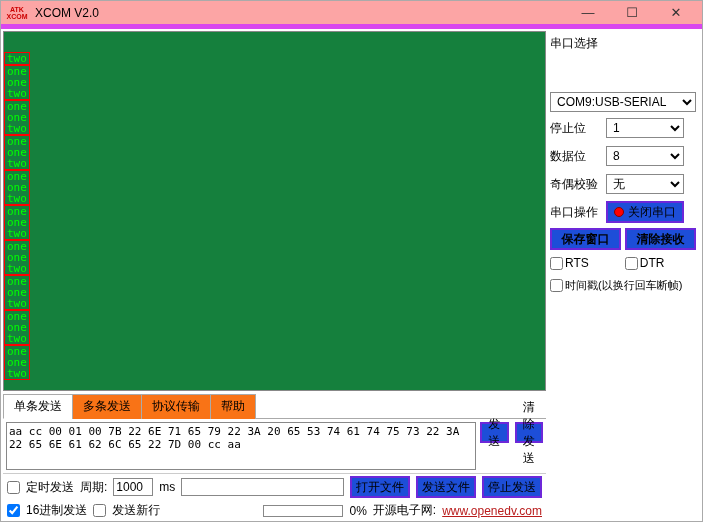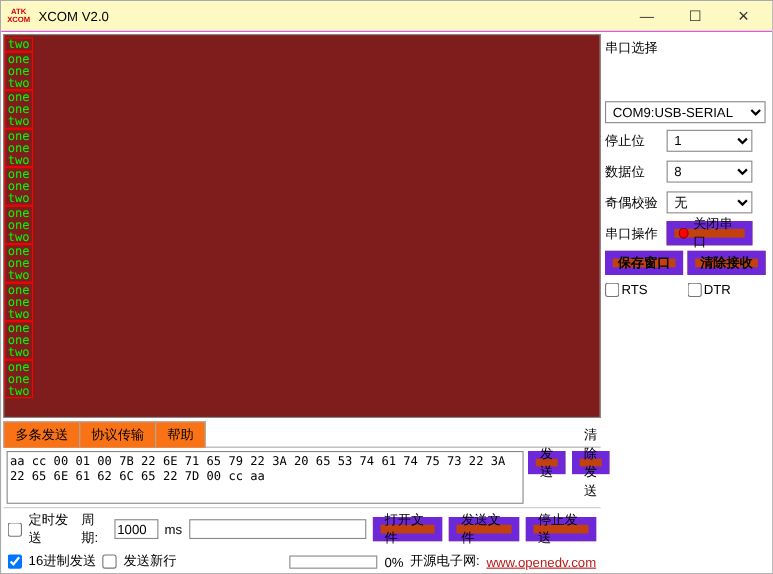--- a/index.html
+++ b/index.html
@@ -1,34 +1,34 @@
 <!DOCTYPE html>
 <html><head>
 <meta charset="utf-8">
 <style>
   * { box-sizing: border-box; margin: 0; padding: 0; }
   body { font-family: "Microsoft YaHei", Arial, sans-serif; font-size: 12px; background: #fff; width: 703px; height: 522px; overflow: hidden; border: 1px solid #aaa; display: flex; flex-direction: column; }
-  .titlebar { height: 28px; background: #fef9c3; border-bottom: 1px solid #d946ef; display: flex; align-items: center; padding: 0 4px; }
+  .titlebar { height: 28px; background: #fca5a5; border-bottom: 5px solid #d946ef; display: flex; align-items: center; padding: 0 4px; }
   .logo { width: 24px; height: 18px; display:flex; flex-direction:column; align-items:center; justify-content:center; font-size:7px; font-weight:bold; line-height:7px; color:#c00; }
   .title { margin-left: 6px; font-size: 12px; }
   .winbtns { margin-left: auto; display: flex; }
   .winbtn { width: 44px; height: 28px; display:flex; align-items:center; justify-content:center; font-size:13px; color:#333; }
   .main { flex:1; display:flex; padding: 2px 2px 0 2px; gap:4px; min-height:0; }
   .term-wrap { flex:1; display:flex; flex-direction:column; min-width:0; }
-  .terminal { flex:1; background:#7f1d1d; color:#0f0; font-family: Consolas, monospace; font-size:11px; line-height:11px; padding:2px 0 0 0; overflow-y:scroll; border:1px solid #888; position:relative; }
+  .terminal { flex:1; background:#15803d; color:#0f0; font-family: Consolas, monospace; font-size:11px; line-height:11px; padding:20px 0 0 0; overflow-y:scroll; border:1px solid #888; position:relative; }
   .term-line { padding:0 2px; color:#0f0; }
   .grp { border:1px solid #f00; display:inline-block; }
   .side { width:150px; padding: 4px 4px 0 0; display:flex; flex-direction:column; gap:4px; }
   .side-title { font-size:12px; margin-bottom:2px; }
   .row { display:flex; align-items:center; gap:6px; height:24px; }
   .row label { width:50px; }
   select,input[type=text] { font-size:12px; border:1px solid #888; background:#fff; padding:1px 2px; }
   .sel-wide { width:100%; height:20px;margin-top:34px; }
   .sel-sm { width:78px; height:20px; }
-  .btn { border:7px solid #6d28d9; background:#c2410c; font-size:12px; padding:2px 4px; height:22px; display:inline-flex; align-items:center; justify-content:center; cursor:default; }
+  .btn { border:2px solid #6d28d9; background:#1d4ed8; font-size:12px; padding:2px 4px; height:22px; display:inline-flex; align-items:center; justify-content:center; cursor:default;text-align:center; }
   .close-port { width:78px; display:flex; align-items:center; justify-content:center; gap:4px; }
   .rec-dot { width:10px; height:10px; border-radius:50%; background:#f00; border:1px solid #800; }
   .btn-row { display:flex; gap:4px; }
   .btn-row .btn { flex:1;font-weight:bold; }
   .cb-row { display:flex; align-items:center; gap:2px; height:18px; font-size:12px; }
   .cb { width:13px; height:13px; }
   .tabs { display:flex; border-bottom:1px solid #aaa; margin-top:2px; }
   .tab { padding:3px 10px; border:1px solid #aaa; border-bottom:none; margin-right:-1px; background:#f97316; font-size:12px; position:relative; top:1px; }
   .tab.active { background:#fff; border-bottom:1px solid #fff; }
   .sendarea { display:flex; gap:4px; padding:3px; }
@@ -56,20 +56,21 @@
     <div class="winbtn">—</div>
     <div class="winbtn">☐</div>
     <div class="winbtn">✕</div>
   </div>
 </div>
 
 <div class="main">
   <div class="term-wrap">
     <div class="terminal" id="terminal"><div class="grp"><div class="term-line">two</div></div><br><div class="grp"><div class="term-line">one</div><div class="term-line">one</div><div class="term-line">two</div></div><br><div class="grp"><div class="term-line">one</div><div class="term-line">one</div><div class="term-line">two</div></div><br><div class="grp"><div class="term-line">one</div><div class="term-line">one</div><div class="term-line">two</div></div><br><div class="grp"><div class="term-line">one</div><div class="term-line">one</div><div class="term-line">two</div></div><br><div class="grp"><div class="term-line">one</div><div class="term-line">one</div><div class="term-line">two</div></div><br><div class="grp"><div class="term-line">one</div><div class="term-line">one</div><div class="term-line">two</div></div><br><div class="grp"><div class="term-line">one</div><div class="term-line">one</div><div class="term-line">two</div></div><br><div class="grp"><div class="term-line">one</div><div class="term-line">one</div><div class="term-line">two</div></div><br><div class="grp"><div class="term-line">one</div><div class="term-line">one</div><div class="term-line">two</div></div><br></div>
     <div class="tabs">
+      <div class="tab active">单条发送</div>
       <div class="tab">多条发送</div>
       <div class="tab">协议传输</div>
       <div class="tab">帮助</div>
     </div>
     <div class="sendarea">
       <textarea class="sendtext" style="">aa cc 00 01 00 7B 22 6E 71 65 79 22 3A 20 65 53 74 61 74 75 73 22 3A 22 65 6E 61 62 6C 65 22 7D 00 cc aa</textarea>
       <div class="sendbtns">
         <div class="btn">发送</div>
         <div class="btn">清除发送</div>
       </div>
@@ -123,14 +124,18 @@
     <div class="btn-row">
       <div class="btn">保存窗口</div>
       <div class="btn">清除接收</div>
     </div>
     <div class="cb-row">
         <input type="checkbox" class="cb" style="">
         <span>RTS</span>
         <input type="checkbox" class="cb" style="margin-left: 34px;">
         <span>DTR</span>
       </div>
+    <div class="cb-row">
+        <input type="checkbox" class="cb" style="">
+        <span style="font-size:11px">时间戳(以换行回车断帧)</span>
+      </div>
   </div>
 </div>
 
 </body></html>

